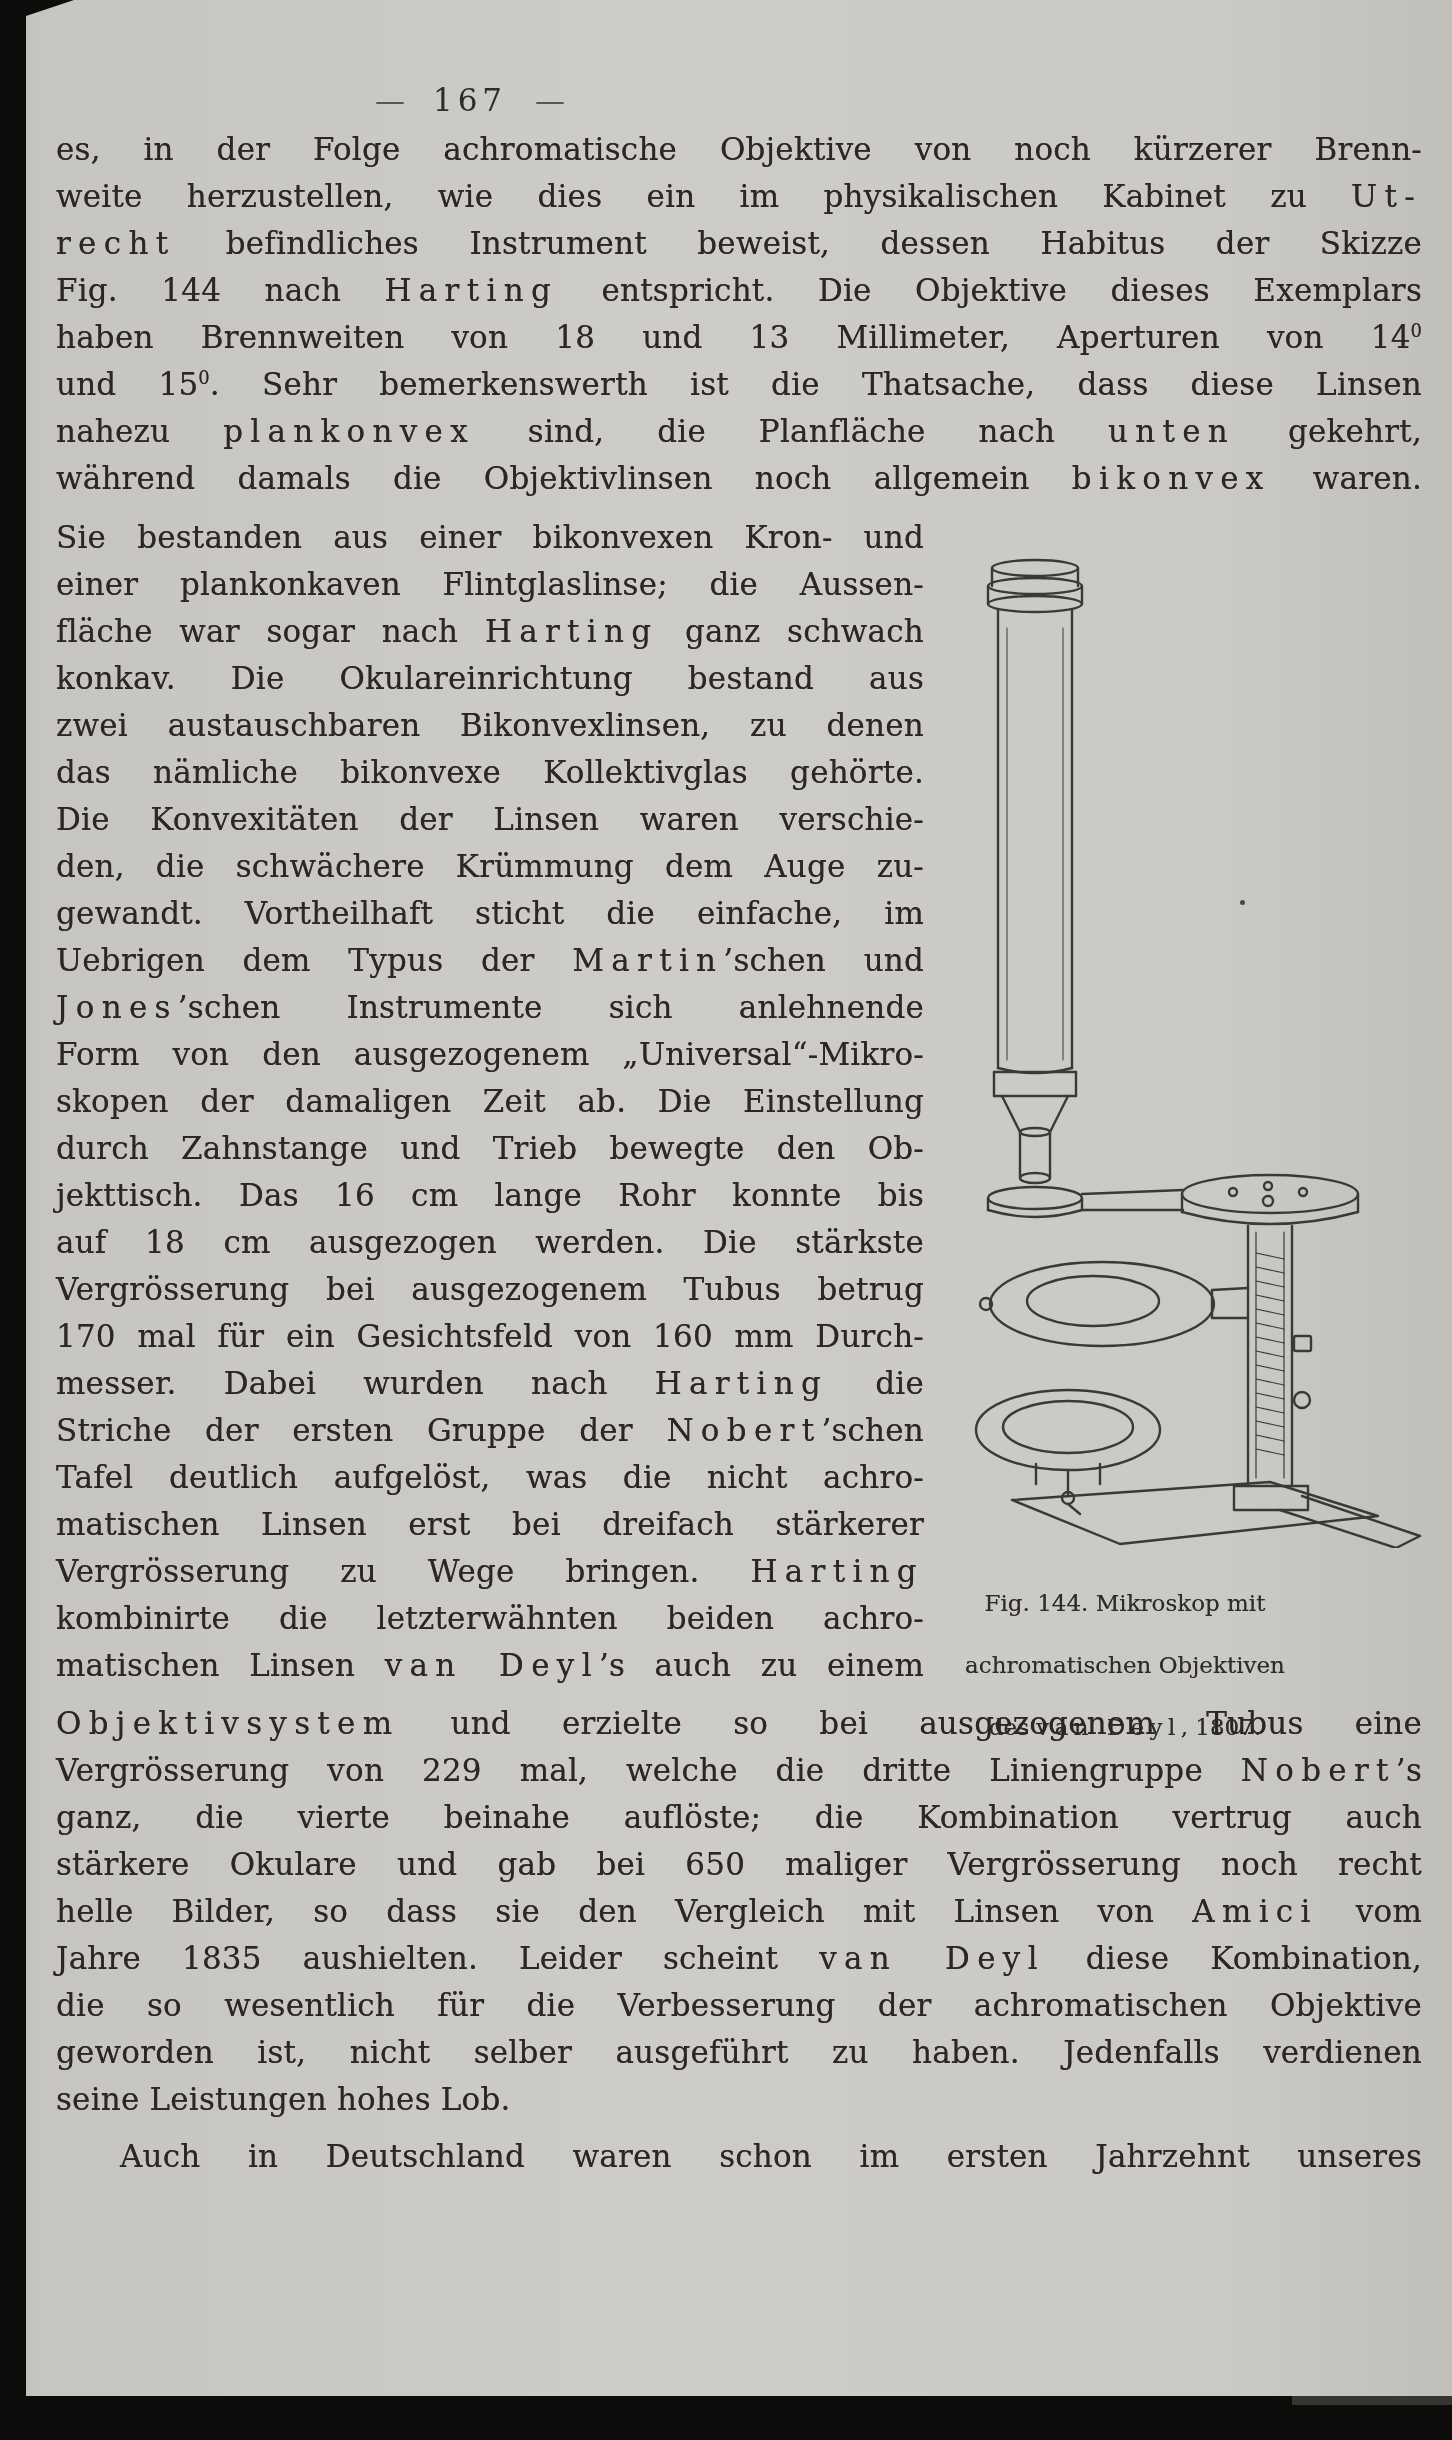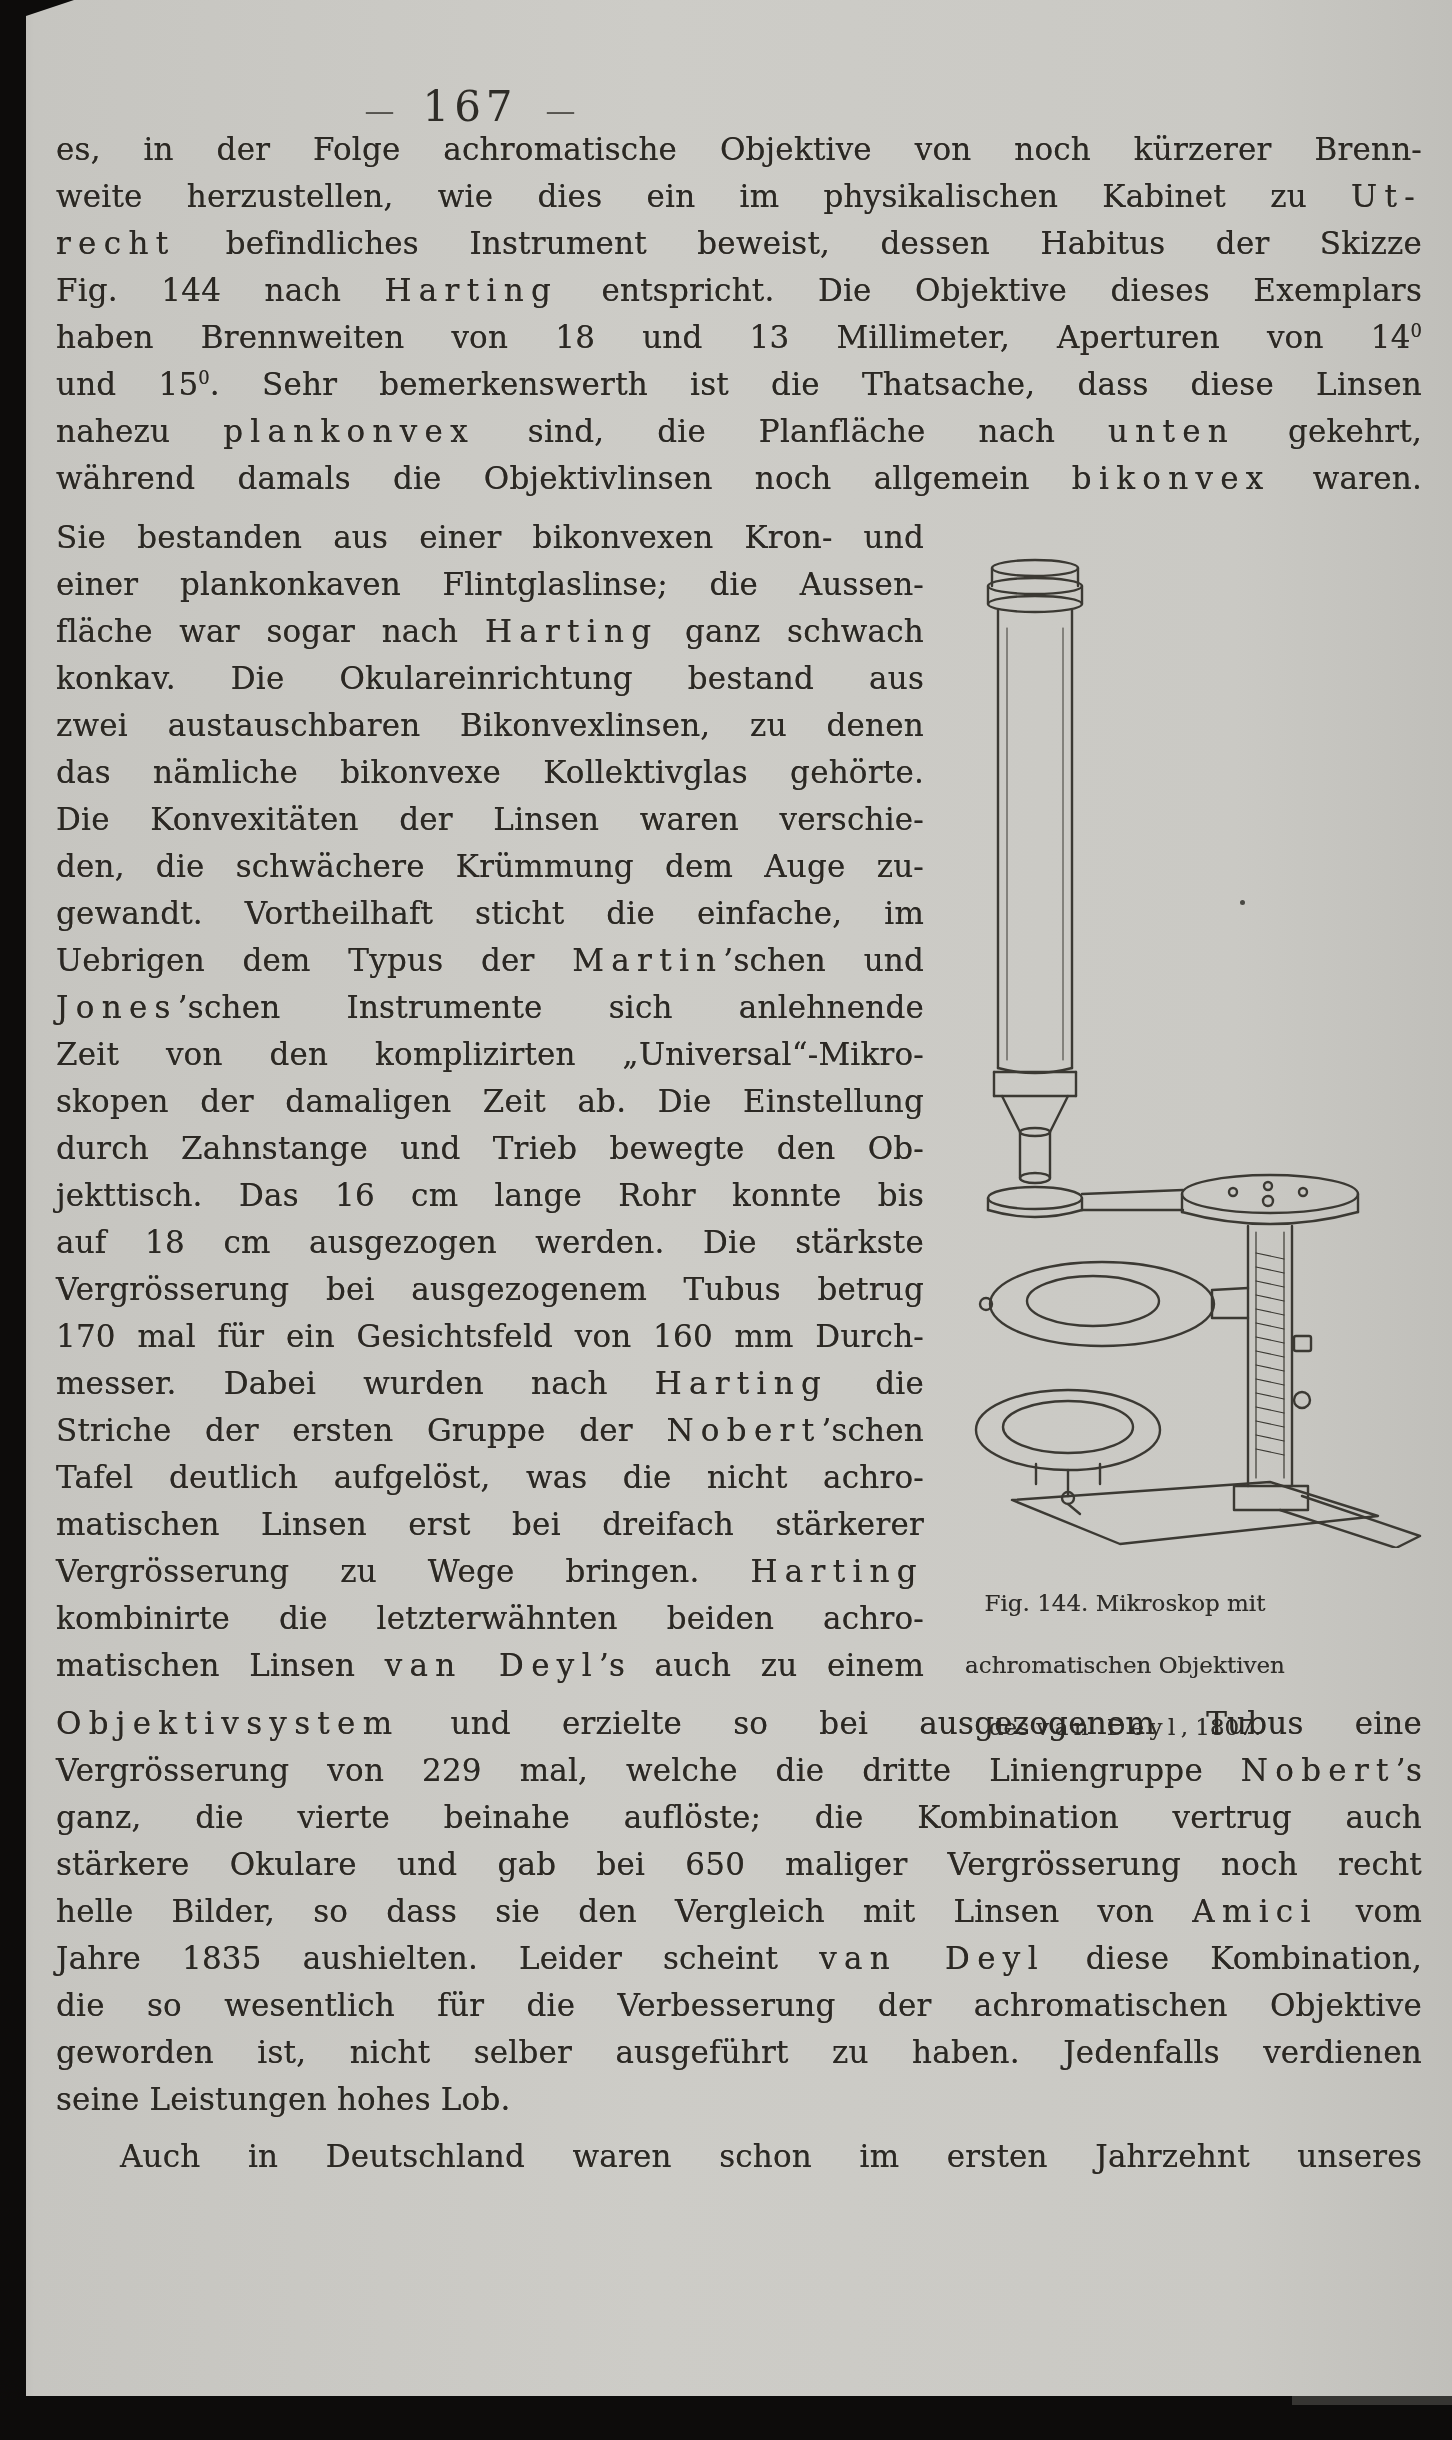--- a/index.html
+++ b/index.html
@@ -35,21 +35,21 @@
   .speck {
     position: absolute; width: 5px; height: 5px; border-radius: 50%;
     background: #4a4944;
   }
 
   .page-header {
     position: absolute; left: 300px; top: 82px; width: 340px;
     display: flex; justify-content: center; align-items: baseline; gap: 28px;
     font-size: 30px; color: #3a3833;
   }
-  .page-number { letter-spacing: 5px; font-size: 42px; color: #2e2c27; }
+  .page-number { letter-spacing: 5px; font-size: 31px; color: #2e2c27; }
   .dash { opacity: .8; }
 
   .para {
     position: absolute;
     font-size: 31px;
     line-height: 47px;
     letter-spacing: .2px;
     text-shadow: 0 0 .5px rgba(43,40,35,.65);
   }
   .para .line {
@@ -115,21 +115,21 @@
       <div class="line">einer plankonkaven Flintglaslinse; die Aussen-</div>
       <div class="line">fläche war sogar nach <span class="sp">Harting</span> ganz schwach</div>
       <div class="line">konkav. Die Okulareinrichtung bestand aus</div>
       <div class="line">zwei austauschbaren Bikonvexlinsen, zu denen</div>
       <div class="line">das nämliche bikonvexe Kollektivglas gehörte.</div>
       <div class="line">Die Konvexitäten der Linsen waren verschie-</div>
       <div class="line">den, die schwächere Krümmung dem Auge zu-</div>
       <div class="line">gewandt. Vortheilhaft sticht die einfache, im</div>
       <div class="line">Uebrigen dem Typus der <span class="sp">Martin</span>’schen und</div>
       <div class="line"><span class="sp">Jones</span>’schen Instrumente sich anlehnende</div>
-      <div class="line">Zeit von den komplizirten „Universal“-Mikro-</div>
+      <div class="line">Form von den ausgezogenem „Universal“-Mikro-</div>
       <div class="line">skopen der damaligen Zeit ab. Die Einstellung</div>
       <div class="line">durch Zahnstange und Trieb bewegte den Ob-</div>
       <div class="line">jekttisch. Das 16 cm lange Rohr konnte bis</div>
       <div class="line">auf 18 cm ausgezogen werden. Die stärkste</div>
       <div class="line">Vergrösserung bei ausgezogenem Tubus betrug</div>
       <div class="line">170 mal für ein Gesichtsfeld von 160 mm Durch-</div>
       <div class="line">messer. Dabei wurden nach <span class="sp">Harting</span> die</div>
       <div class="line">Striche der ersten Gruppe der <span class="sp">Nobert</span>’schen</div>
       <div class="line">Tafel deutlich aufgelöst, was die nicht achro-</div>
       <div class="line">matischen Linsen erst bei dreifach stärkerer</div>

